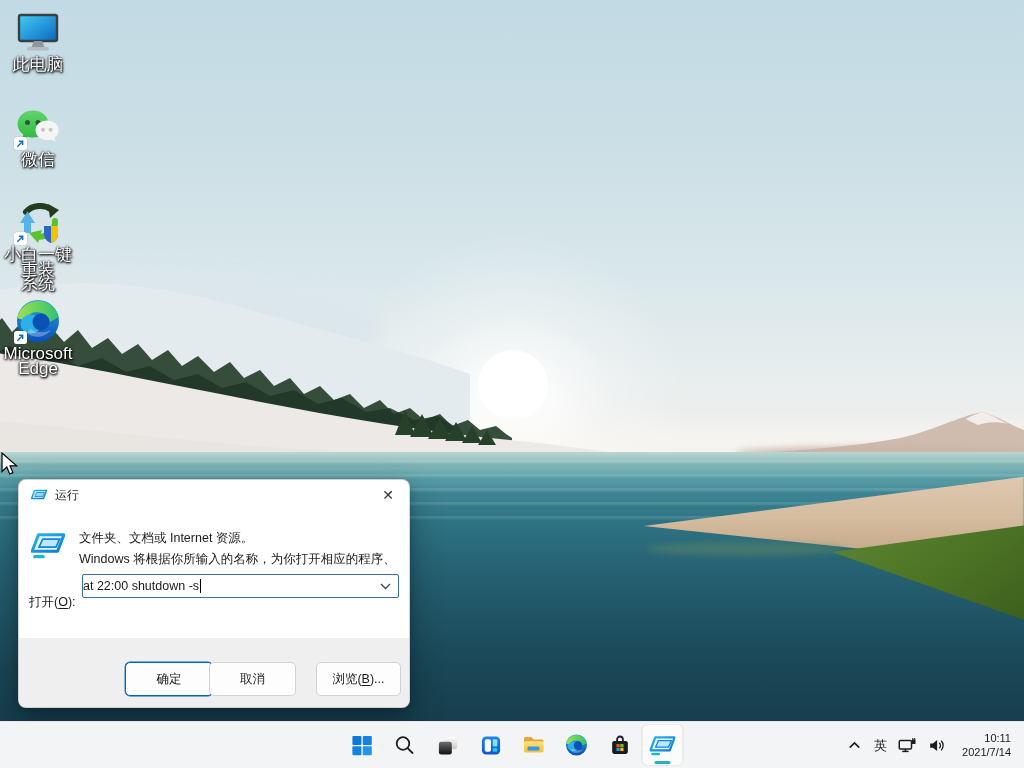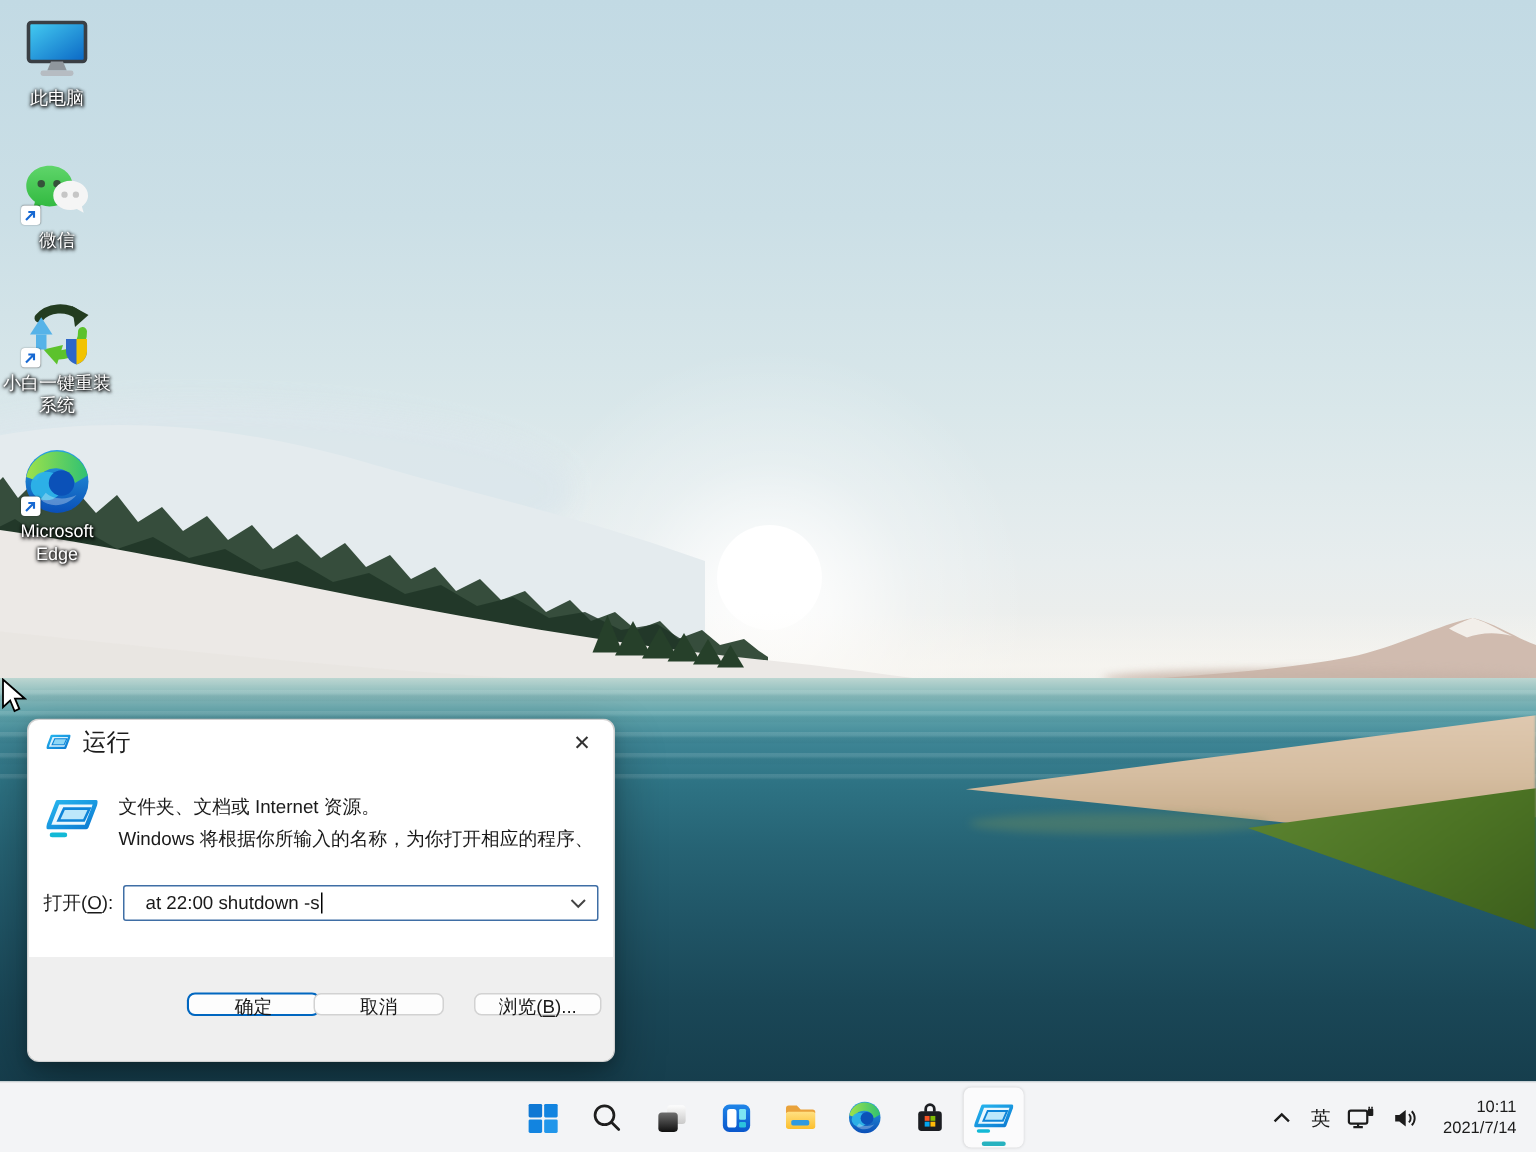--- a/index.html
+++ b/index.html
@@ -31,47 +31,47 @@
     clip-path:polygon(1% 66%, 100% 8%, 100% 88%, 58% 93%); filter:blur(1px); }
   .grass-reflection { position:absolute; left:646px; top:542px; width:200px; height:14px;
     background:#6d8d60; opacity:.4; border-radius:50%; filter:blur(3px); }
   .grass-green { position:absolute; left:828px; top:518px; width:196px; height:106px;
     background:linear-gradient(145deg,#5f8733 0%,#4c7324 55%,#3c5e1c 100%);
     clip-path:polygon(2% 32%, 100% 7%, 100% 96%); filter:blur(.7px); }
 
   
   .dicon { position:absolute; left:0; width:76px; text-align:center; cursor:default; }
   .dicon-img { position:relative; width:48px; height:48px; margin:0 auto; }
-  .dicon-label { margin-top:2px; font-size:12px; line-height:14.5px; color:#fff;
+  .dicon-label { margin-top:2px; font-size:17px; line-height:14.5px; color:#fff;
     text-shadow:0 0 2px #000, 0 1px 3px rgba(0,0,0,.95), 1px 1px 2px rgba(0,0,0,.8); }
   .shortcut-badge { position:absolute; left:0; bottom:1px; width:13px; height:13px; background:#fff;
     border-radius:2.5px; box-shadow:0 0 1px rgba(0,0,0,.45); display:flex; align-items:center; justify-content:center; }
 
   
   .cursor { position:absolute; left:1px; top:452px; z-index:60; }
 
   
   .run-dialog { position:absolute; left:18px; top:479px; width:392px; height:229px; background:#fff;
     border-radius:8px; border:1px solid rgba(0,0,0,.18);
     box-shadow:0 14px 34px rgba(0,0,0,.32), 0 3px 8px rgba(0,0,0,.18); z-index:50; overflow:hidden;
     font-size:12.5px; color:#1a1a1a; }
   .dlg-titlebar { position:absolute; left:0; top:0; width:100%; height:30px; display:flex; align-items:center; padding-left:12px; }
-  .dlg-title { margin-left:8px; font-size:16px; color:#1b1b1b; }
+  .dlg-title { margin-left:8px; font-size:12px; color:#1b1b1b; }
   .dlg-close { position:absolute; right:5px; top:3px; width:32px; height:24px; display:flex; align-items:center;
     justify-content:center; font-size:14px; color:#333; border-radius:4px; cursor:default; }
   .dlg-bigicon { position:absolute; left:12px; top:52px; }
   .dlg-desc { position:absolute; left:60px; top:48px; width:320px; line-height:20.5px; }
   .dlg-open-label { position:absolute; left:10px; top:111px; line-height:22px; }
-  .dlg-combo { position:absolute; left:63px; top:110px; width:317px; height:24px; background:#fff;
-    border:1px solid #3f6ea5; border-radius:2px; display:flex; align-items:center; padding:0 22px 0 14px; }
+  .dlg-combo { position:absolute; left:63px; top:94px; width:317px; height:24px; background:#fff;
+    border:1px solid #3f6ea5; border-radius:2px; display:flex; align-items:center; padding:0 22px 0 0; }
   .combo-text { white-space:nowrap; overflow:hidden; }
   .caret { display:inline-block; width:1px; height:14px; background:#000; margin-left:1px; vertical-align:-2px; }
   .combo-chevron { position:absolute; right:7px; top:8px; }
   .dlg-footer { position:absolute; left:0; top:158px; width:100%; height:71px; background:#efefef; }
-  .dlg-btn { position:absolute; top:24px; height:15px; background:#fdfdfd; border:1px solid #d2d2d2;
+  .dlg-btn { position:absolute; top:24px; height:34px; background:#fdfdfd; border:1px solid #d2d2d2;
     border-radius:5px; font-size:12.5px; color:#1a1a1a; font-family:inherit; }
   .dlg-btn.ok { left:106px; width:88px; border:1px solid #0067c0; box-shadow:0 0 0 .4px #0067c0; }
   .dlg-btn.cancel { left:190px; width:87px; }
   .dlg-btn.browse { left:297px; width:85px; }
   .ak { text-decoration:underline; text-underline-offset:2px; }
 
   
   .taskbar { position:absolute; left:0; bottom:0; width:1024px; height:47px; background:#f3f4f6;
     border-top:1px solid rgba(0,0,0,.05); z-index:70; }
   .tb-center { position:absolute; left:50%; top:3px; transform:translateX(-50%); display:flex; gap:3px; }

